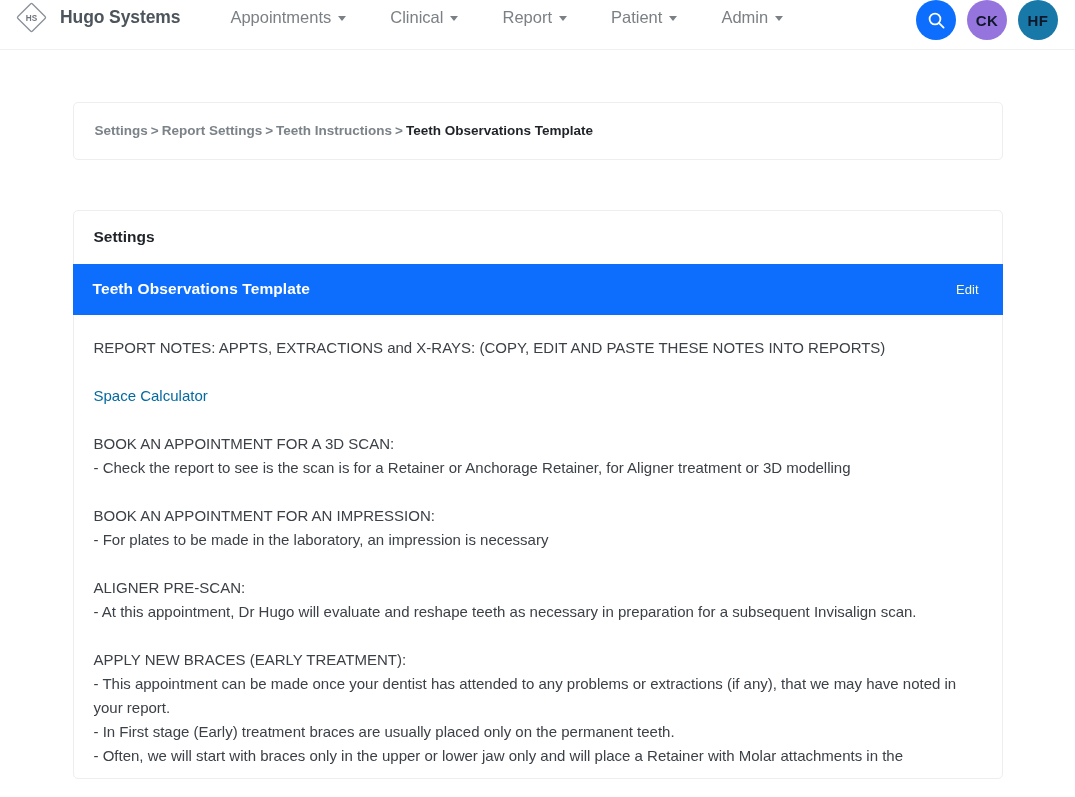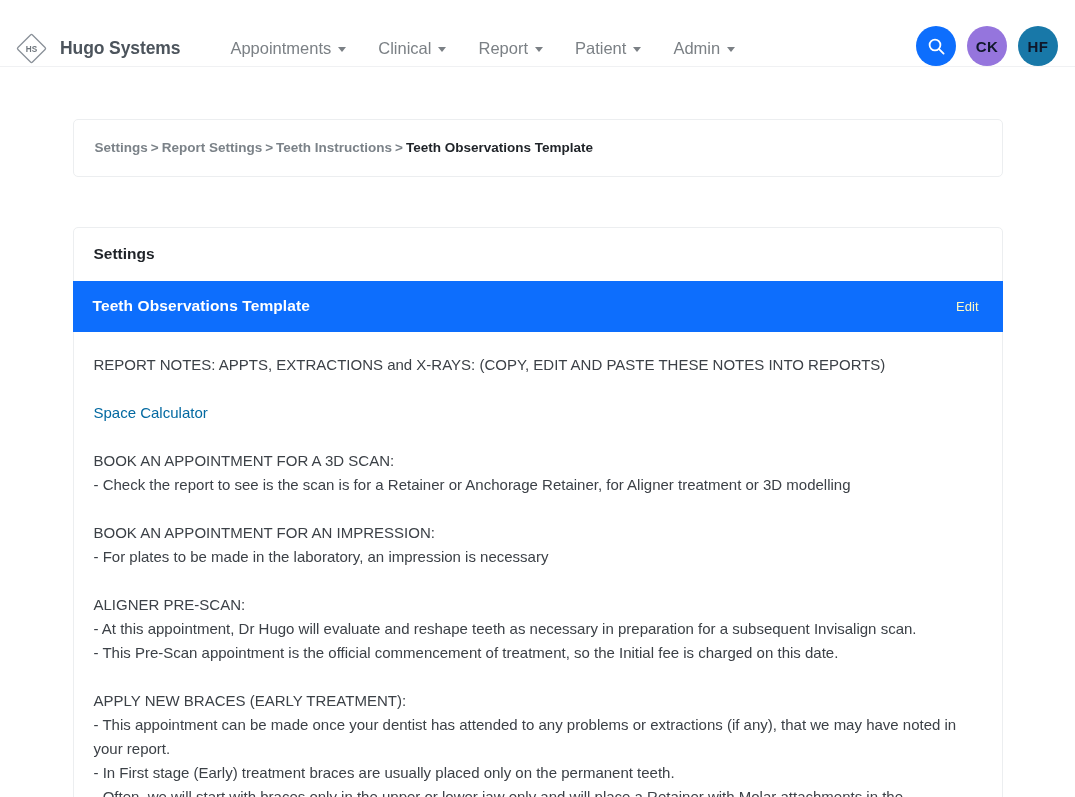--- a/index.html
+++ b/index.html
@@ -9,25 +9,25 @@
     width: 1075px; height: 797px;
     overflow: hidden;
     background: #ffffff;
     font-family: "Liberation Sans", sans-serif;
     -webkit-font-smoothing: antialiased;
   }
 
   
   .navbar {
     position: relative;
-    height: 67px;
+    height: 50px;
     background: #ffffff;
     border-bottom: 1px solid #f0f1f3;
     display: flex;
-    align-items: flex-end;
+    align-items: flex-start;
     padding: 0 17px 0 14px;
   }
   .brand {
     display: flex;
     align-items: center;
     gap: 11px;
     text-decoration: none;
     margin-right: 34px;
   }
   .brand-mark {
@@ -40,21 +40,21 @@
     font-size: 17.5px;
     font-weight: bold;
     color: #4c545c;
     letter-spacing: -0.1px;
     white-space: nowrap;
   }
 
   .nav-links {
     display: flex;
     align-items: center;
-    gap: 0px;
+    gap: 12px;
     list-style: none;
     margin: 0; padding: 0;
   }
   .nav-item {
     display: flex;
     align-items: center;
     gap: 7px;
     padding: 8px 16px;
     color: #7b8085;
     font-size: 16.5px;
@@ -248,21 +248,20 @@
         <div class="tline">BOOK AN APPOINTMENT FOR A 3D SCAN:</div>
         <div class="tline">- Check the report to see is the scan is for a Retainer or Anchorage Retainer, for Aligner treatment or 3D modelling</div>
         <div class="tline blank"></div>
 
         <div class="tline">BOOK AN APPOINTMENT FOR AN IMPRESSION:</div>
         <div class="tline">- For plates to be made in the laboratory, an impression is necessary</div>
         <div class="tline blank"></div>
 
         <div class="tline">ALIGNER PRE-SCAN:</div>
         <div class="tline">- At this appointment, Dr Hugo will evaluate and reshape teeth as necessary in preparation for a subsequent Invisalign scan.</div>
-        <div class="tline">- This Pre-Scan appointment is the official commencement of treatment, so the Initial fee is charged on this date.</div>
         <div class="tline blank"></div>
 
         <div class="tline">APPLY NEW BRACES (EARLY TREATMENT):</div>
         <div class="tline">- This appointment can be made once your dentist has attended to any problems or extractions (if any), that we may have noted in your report.</div>
         <div class="tline">- In First stage (Early) treatment braces are usually placed only on the permanent teeth.</div>
         <div class="tline">- Often, we will start with braces only in the upper or lower jaw only and will place a Retainer with Molar attachments in the</div>
       </div>
 
     </div>
   </div>

